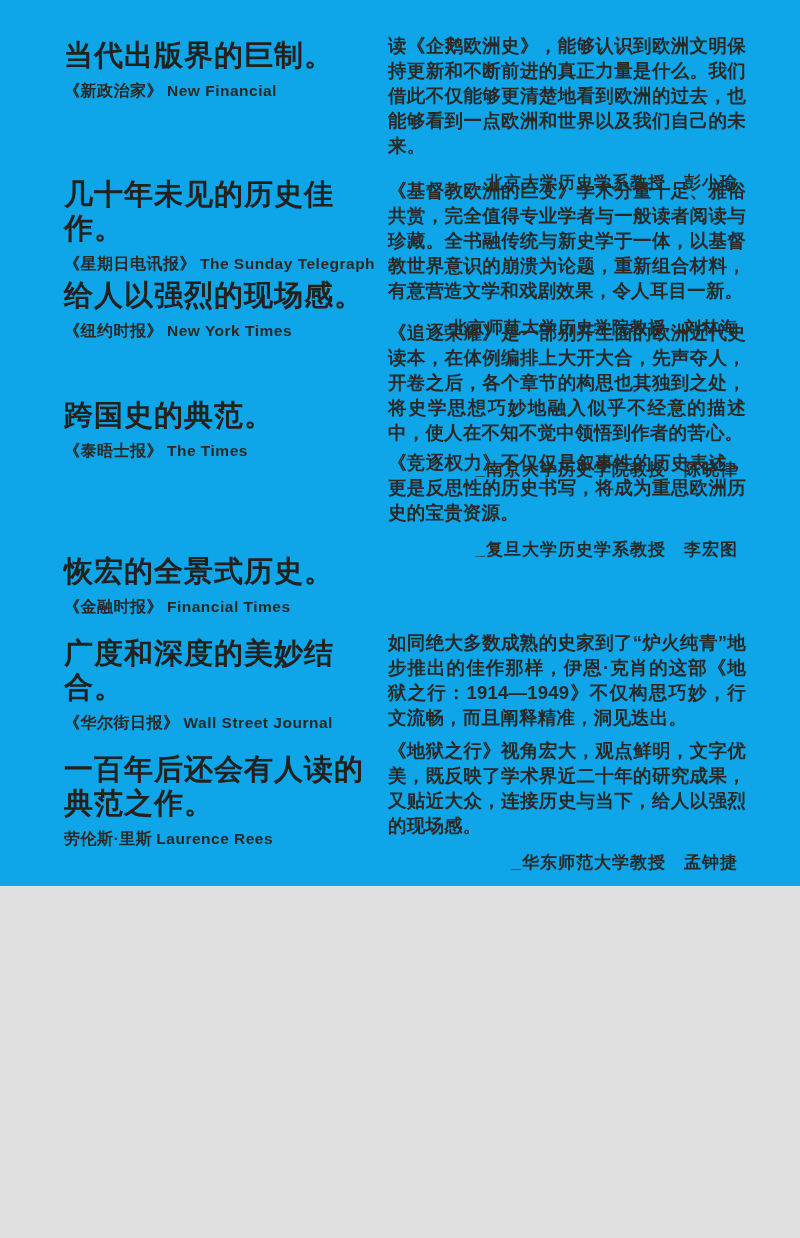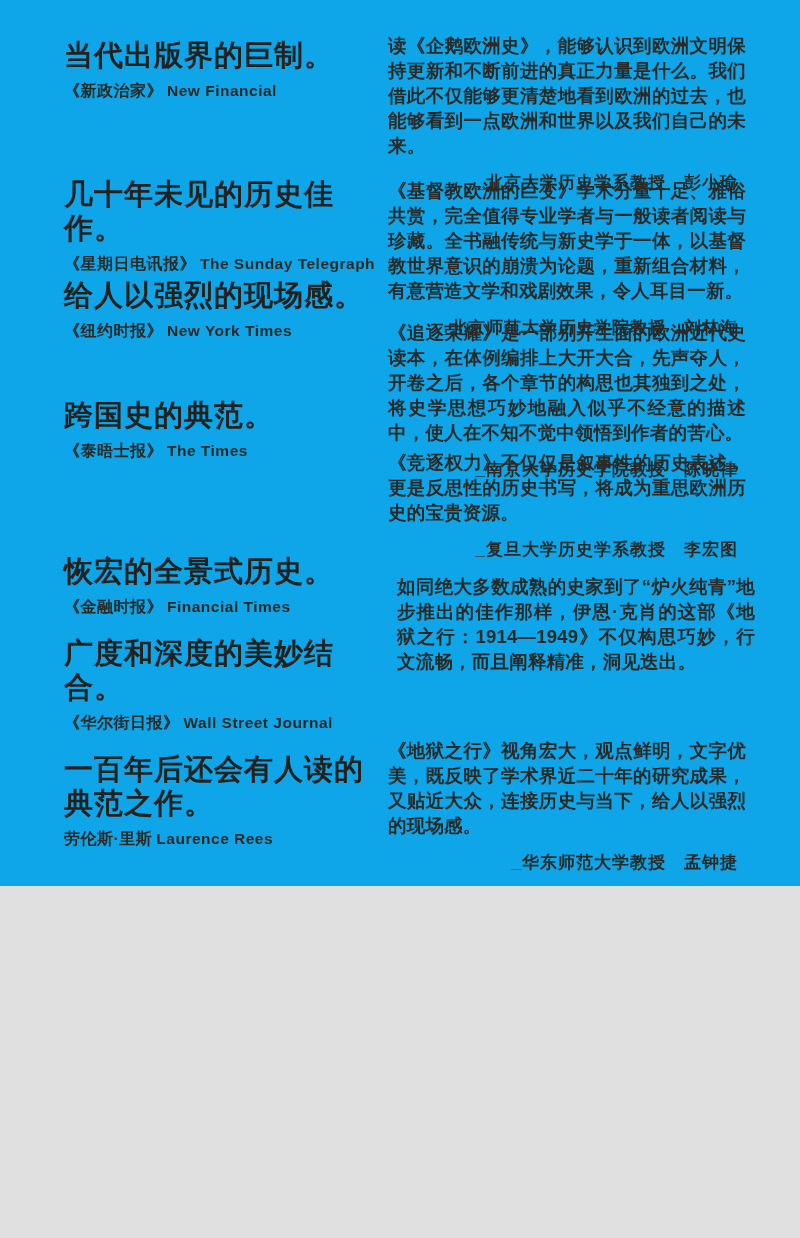--- a/index.html
+++ b/index.html
@@ -64,21 +64,21 @@
         <div class="r-attr">_北京师范大学历史学院教授　刘林海</div>
       </div>
       <div class="review" style="top: 320px;">
         <p class="r-text">《追逐荣耀》是一部别开生面的欧洲近代史读本，在体例编排上大开大合，先声夺人，开卷之后，各个章节的构思也其独到之处，将史学思想巧妙地融入似乎不经意的描述中，使人在不知不觉中领悟到作者的苦心。</p>
         <div class="r-attr">_南京大学历史学院教授　陈晓律</div>
       </div>
       <div class="review" style="top: 450px;">
         <p class="r-text">《竞逐权力》不仅仅是叙事性的历史表述，更是反思性的历史书写，将成为重思欧洲历史的宝贵资源。</p>
         <div class="r-attr">_复旦大学历史学系教授　李宏图</div>
       </div>
-      <div class="review" style="top: 574px; margin-left: 9px;">
+      <div class="review" style="top: 630px;">
         <p class="r-text">如同绝大多数成熟的史家到了“炉火纯青”地步推出的佳作那样，伊恩·克肖的这部《地狱之行：1914—1949》不仅构思巧妙，行文流畅，而且阐释精准，洞见迭出。</p>
       </div>
       <div class="review" style="top: 738px;">
         <p class="r-text">《地狱之行》视角宏大，观点鲜明，文字优美，既反映了学术界近二十年的研究成果，又贴近大众，连接历史与当下，给人以强烈的现场感。</p>
         <div class="r-attr">_华东师范大学教授　孟钟捷</div>
       </div>
     </div>
 </div>
 
 <div class="books-section">

